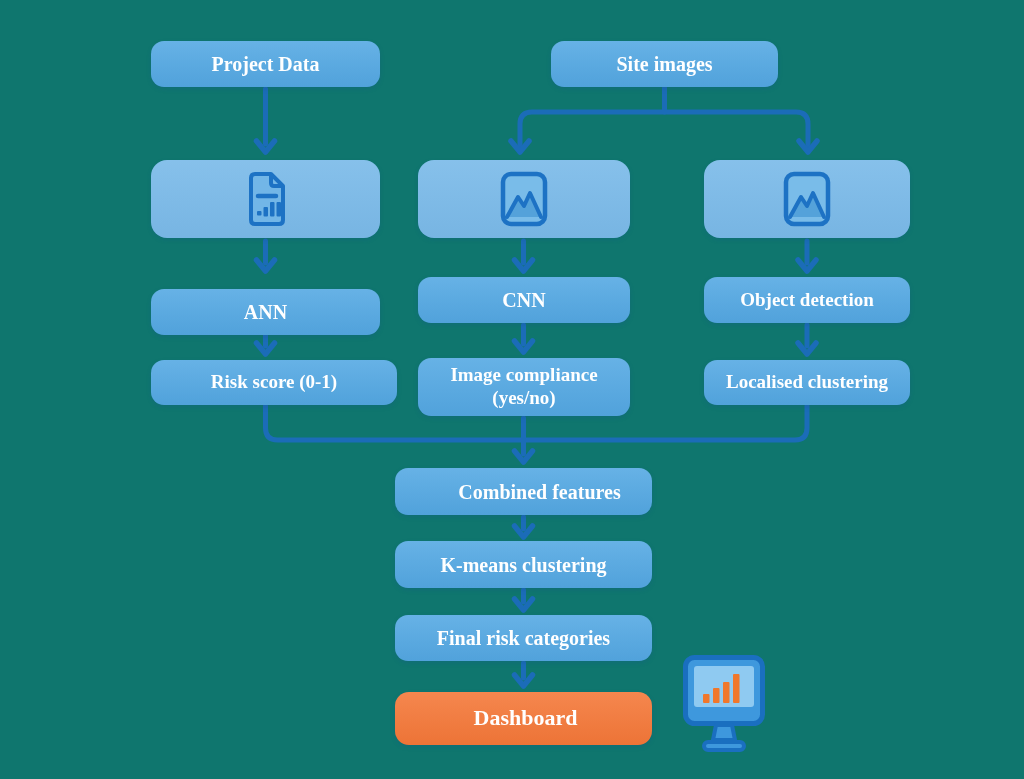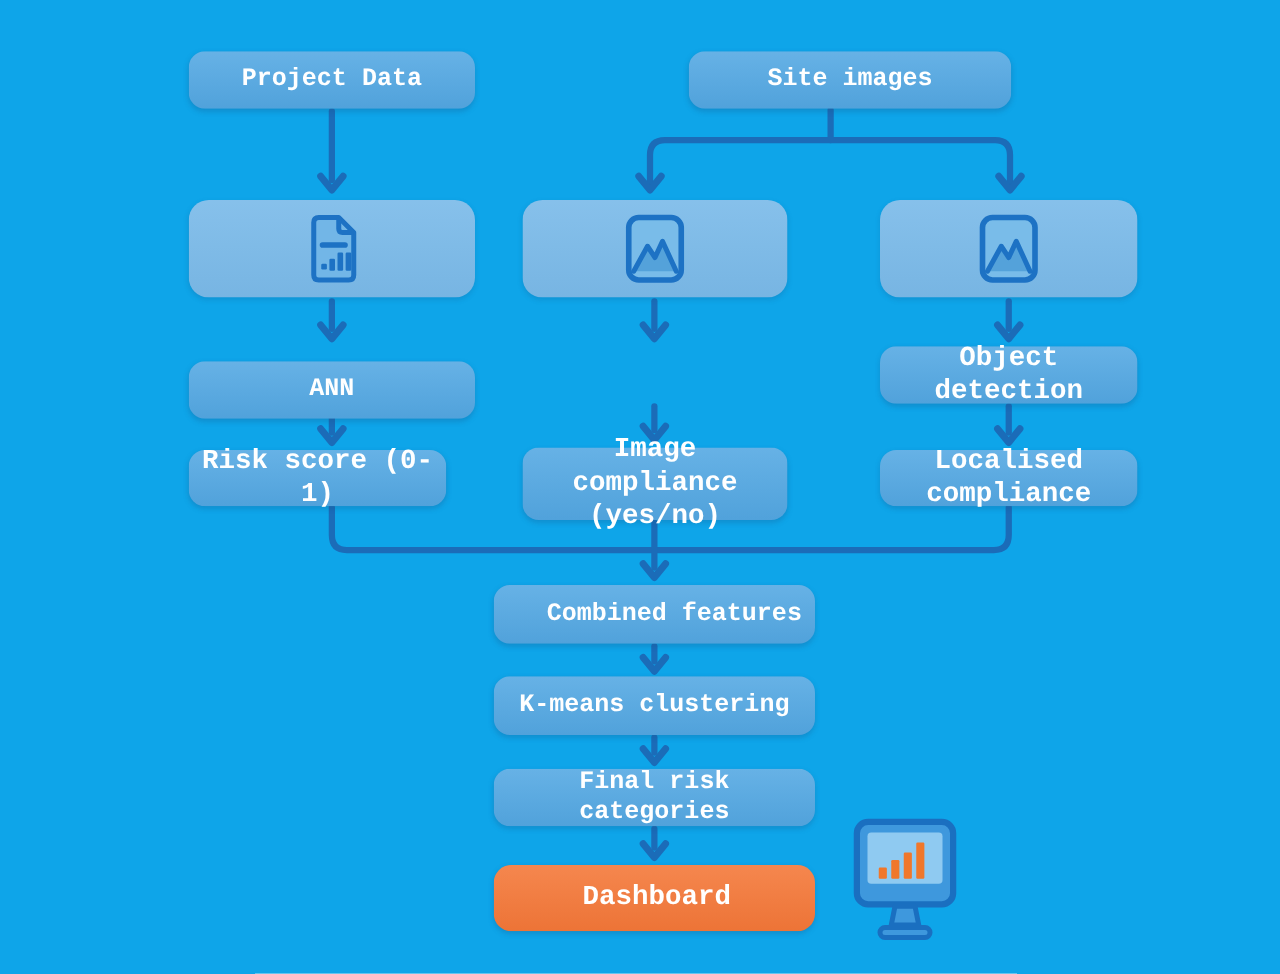--- a/index.html
+++ b/index.html
@@ -1,48 +1,48 @@
 <!DOCTYPE html>
 <html><head>
 <meta charset="utf-8">
 <style>
   html,body{margin:0;padding:0;background:#e9f3fa;}
   #canvas{
     position:relative;width:1024px;height:779px;overflow:hidden;
-    background:#0ea5e9;
-    font-family:Liberation Mono, monospace;
+    background:#0f766e;
+    font-family:Liberation Serif, serif;
   }
   .node{
     position:absolute;display:flex;align-items:center;justify-content:center;
     text-align:center;color:#fff;font-weight:bold;font-size:20px;line-height:1.2;
     background:#55a9e3;border-radius:13px;
     box-shadow:0 2px 4px rgba(20,85,140,0.28);
     background-image:linear-gradient(180deg, rgba(255,255,255,0.10), rgba(0,30,70,0.05));
     padding:0 8px;box-sizing:border-box;
   }
-  .node.small{font-size:22px;}
+  .node.small{font-size:19px;}
   .icon-node{
     position:absolute;display:flex;align-items:center;justify-content:center;
     background:#7cbbe9;border-radius:16px;
     box-shadow:0 2px 4px rgba(20,85,140,0.22);
     background-image:linear-gradient(180deg, rgba(255,255,255,0.08), rgba(0,30,70,0.04));
   }
   .orange{background:#f4793a;font-size:22px;border-radius:14px;
     background-image:linear-gradient(180deg, rgba(255,255,255,0.10), rgba(120,30,0,0.06));}
   #connectors{position:absolute;left:0;top:0;pointer-events:none;}
   
   #n-project{left:151px;top:41px;width:229px;height:46px;}
-  #n-site{left:551px;top:41px;width:258px;height:46px;}
+  #n-site{left:551px;top:41px;width:227px;height:46px;}
   #i-doc{left:151px;top:160px;width:229px;height:78px;}
   #i-img1{left:418px;top:160px;width:212px;height:78px;}
   #i-img2{left:704px;top:160px;width:206px;height:78px;}
   #n-ann{left:151px;top:277px;width:229px;height:46px;margin-top:12px;}
   #n-cnn{left:418px;top:277px;width:212px;height:46px;}
   #n-objdet{left:704px;top:277px;width:206px;height:46px;}
-  #n-risk{left:151px;top:360px;width:206px;height:45px;}
+  #n-risk{left:151px;top:360px;width:246px;height:45px;}
   #n-imgcomp{left:418px;top:358px;width:212px;height:58px;text-align:center;}
   #n-localised{left:704px;top:360px;width:206px;height:45px;}
   #n-combined{left:395px;top:468px;width:257px;height:47px;padding-left:40px;}
   #n-kmeans{left:395px;top:541px;width:257px;height:47px;}
   #n-final{left:395px;top:615px;width:257px;height:46px;}
   #n-dashboard{left:395px;top:692px;width:257px;height:53px;padding-left:12px;}
   #monitor{position:absolute;left:682px;top:654px;width:84px;height:102px;}
 </style>
 </head>
 <body>
@@ -112,32 +112,35 @@
     <svg width="52" height="58" viewBox="0 0 52 58">
       <rect x="5" y="4" width="42" height="50" rx="8" fill="#79bce9" stroke="#1d72c4" stroke-width="4.5"></rect>
       <polygon points="9,47 20,27 26,36 32,23 43,47" fill="#54a2da"></polygon>
       <path d="M9,47 L20,27 L26,36 L32,23 L43,47" fill="none" stroke="#1d72c4" stroke-width="4" stroke-linejoin="round" stroke-linecap="round"></path>
     </svg>
   </div>
 
   <div class="node" id="n-ann">
     <span>ANN</span>
   </div>
+  <div class="node" id="n-cnn">
+    <span>CNN</span>
+  </div>
   <div class="node small" id="n-objdet">
     <span>Object detection</span>
   </div>
 
   <div class="node small" id="n-risk">
     <span>Risk score (0-1)</span>
   </div>
   <div class="node small" id="n-imgcomp">
     <span>Image compliance (yes/no)</span>
   </div>
   <div class="node small" id="n-localised">
-    <span>Localised compliance</span>
+    <span>Localised clustering</span>
   </div>
 
   <div class="node" id="n-combined">
     <span>Combined features</span>
   </div>
   <div class="node" id="n-final">
     <span>Final risk categories</span>
   </div>
   <div class="node" id="n-kmeans">
     <span>K-means clustering</span>

